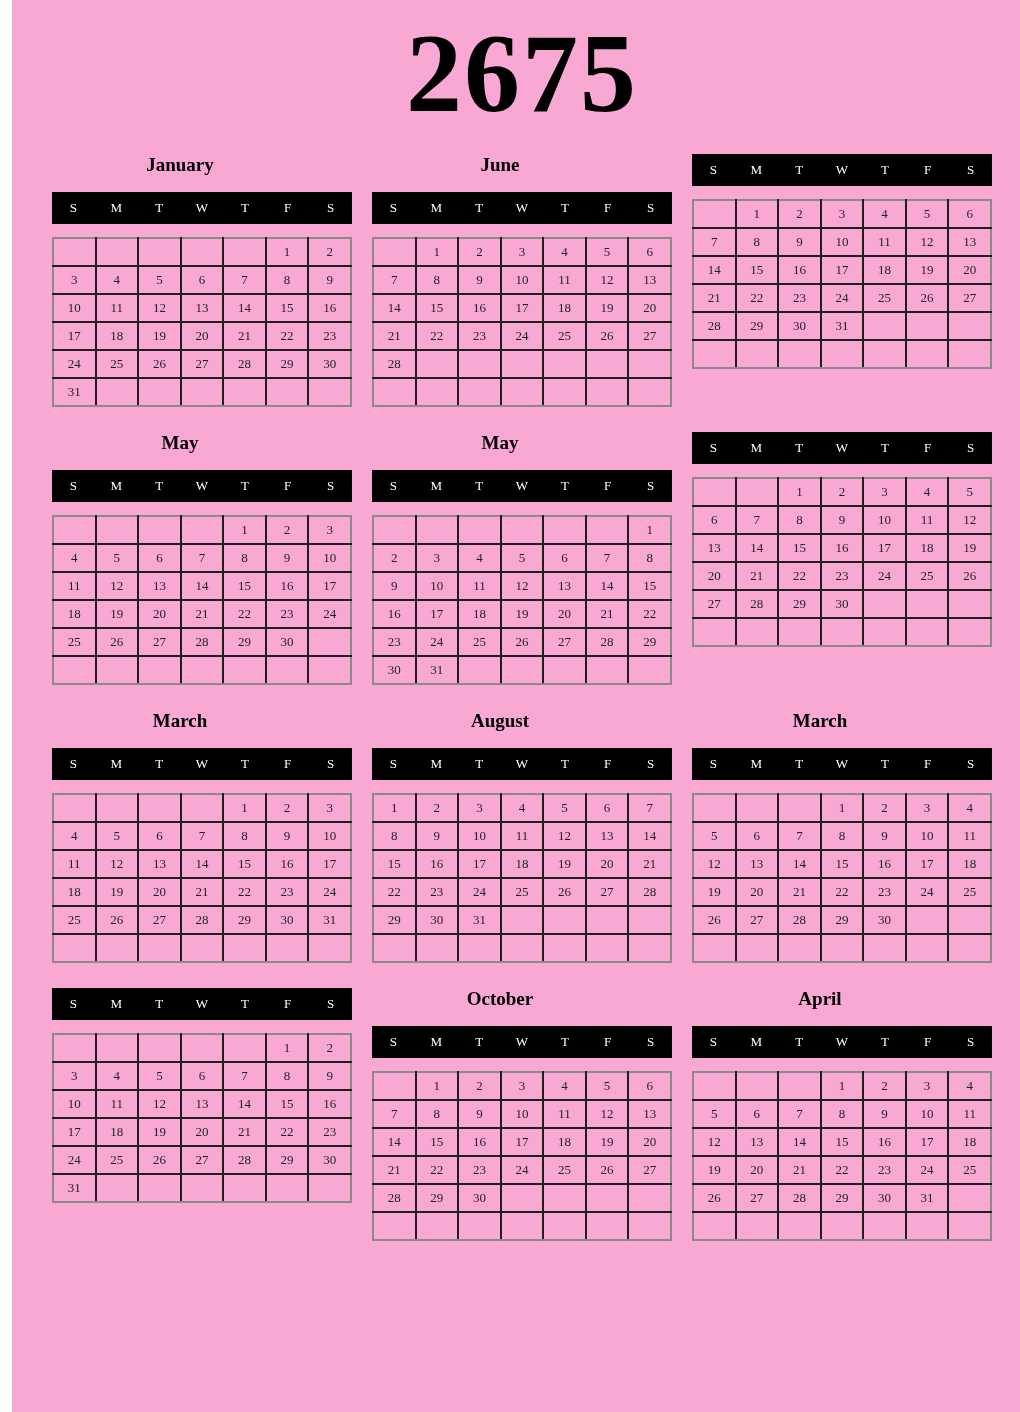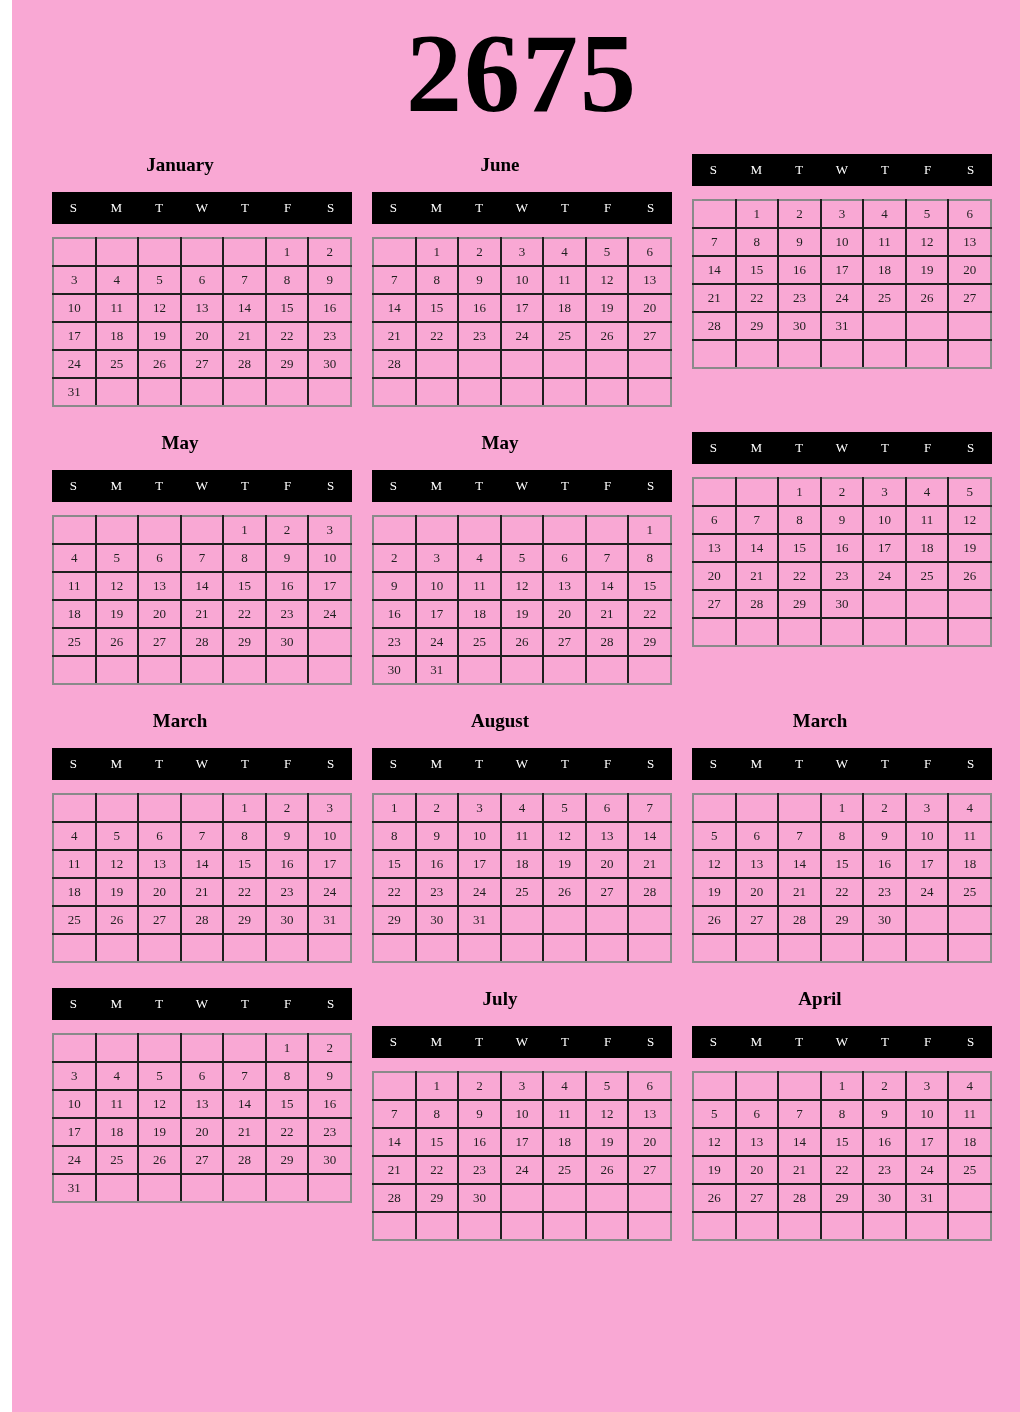--- a/index.html
+++ b/index.html
@@ -782,21 +782,21 @@
               <td></td>
               <td></td>
               <td></td>
               <td></td>
             </tr>
           </tbody>
     </table>
   </div>
 
   <div class="month-block">
-    <div class="month-name">July</div>
+    <div class="month-name">October</div>
     <div class="weekday-bar">
           <div class="weekday-cell">S</div>
           <div class="weekday-cell">M</div>
           <div class="weekday-cell">T</div>
           <div class="weekday-cell">W</div>
           <div class="weekday-cell">T</div>
           <div class="weekday-cell">F</div>
           <div class="weekday-cell">S</div>
         </div>
     <table class="month-table">

